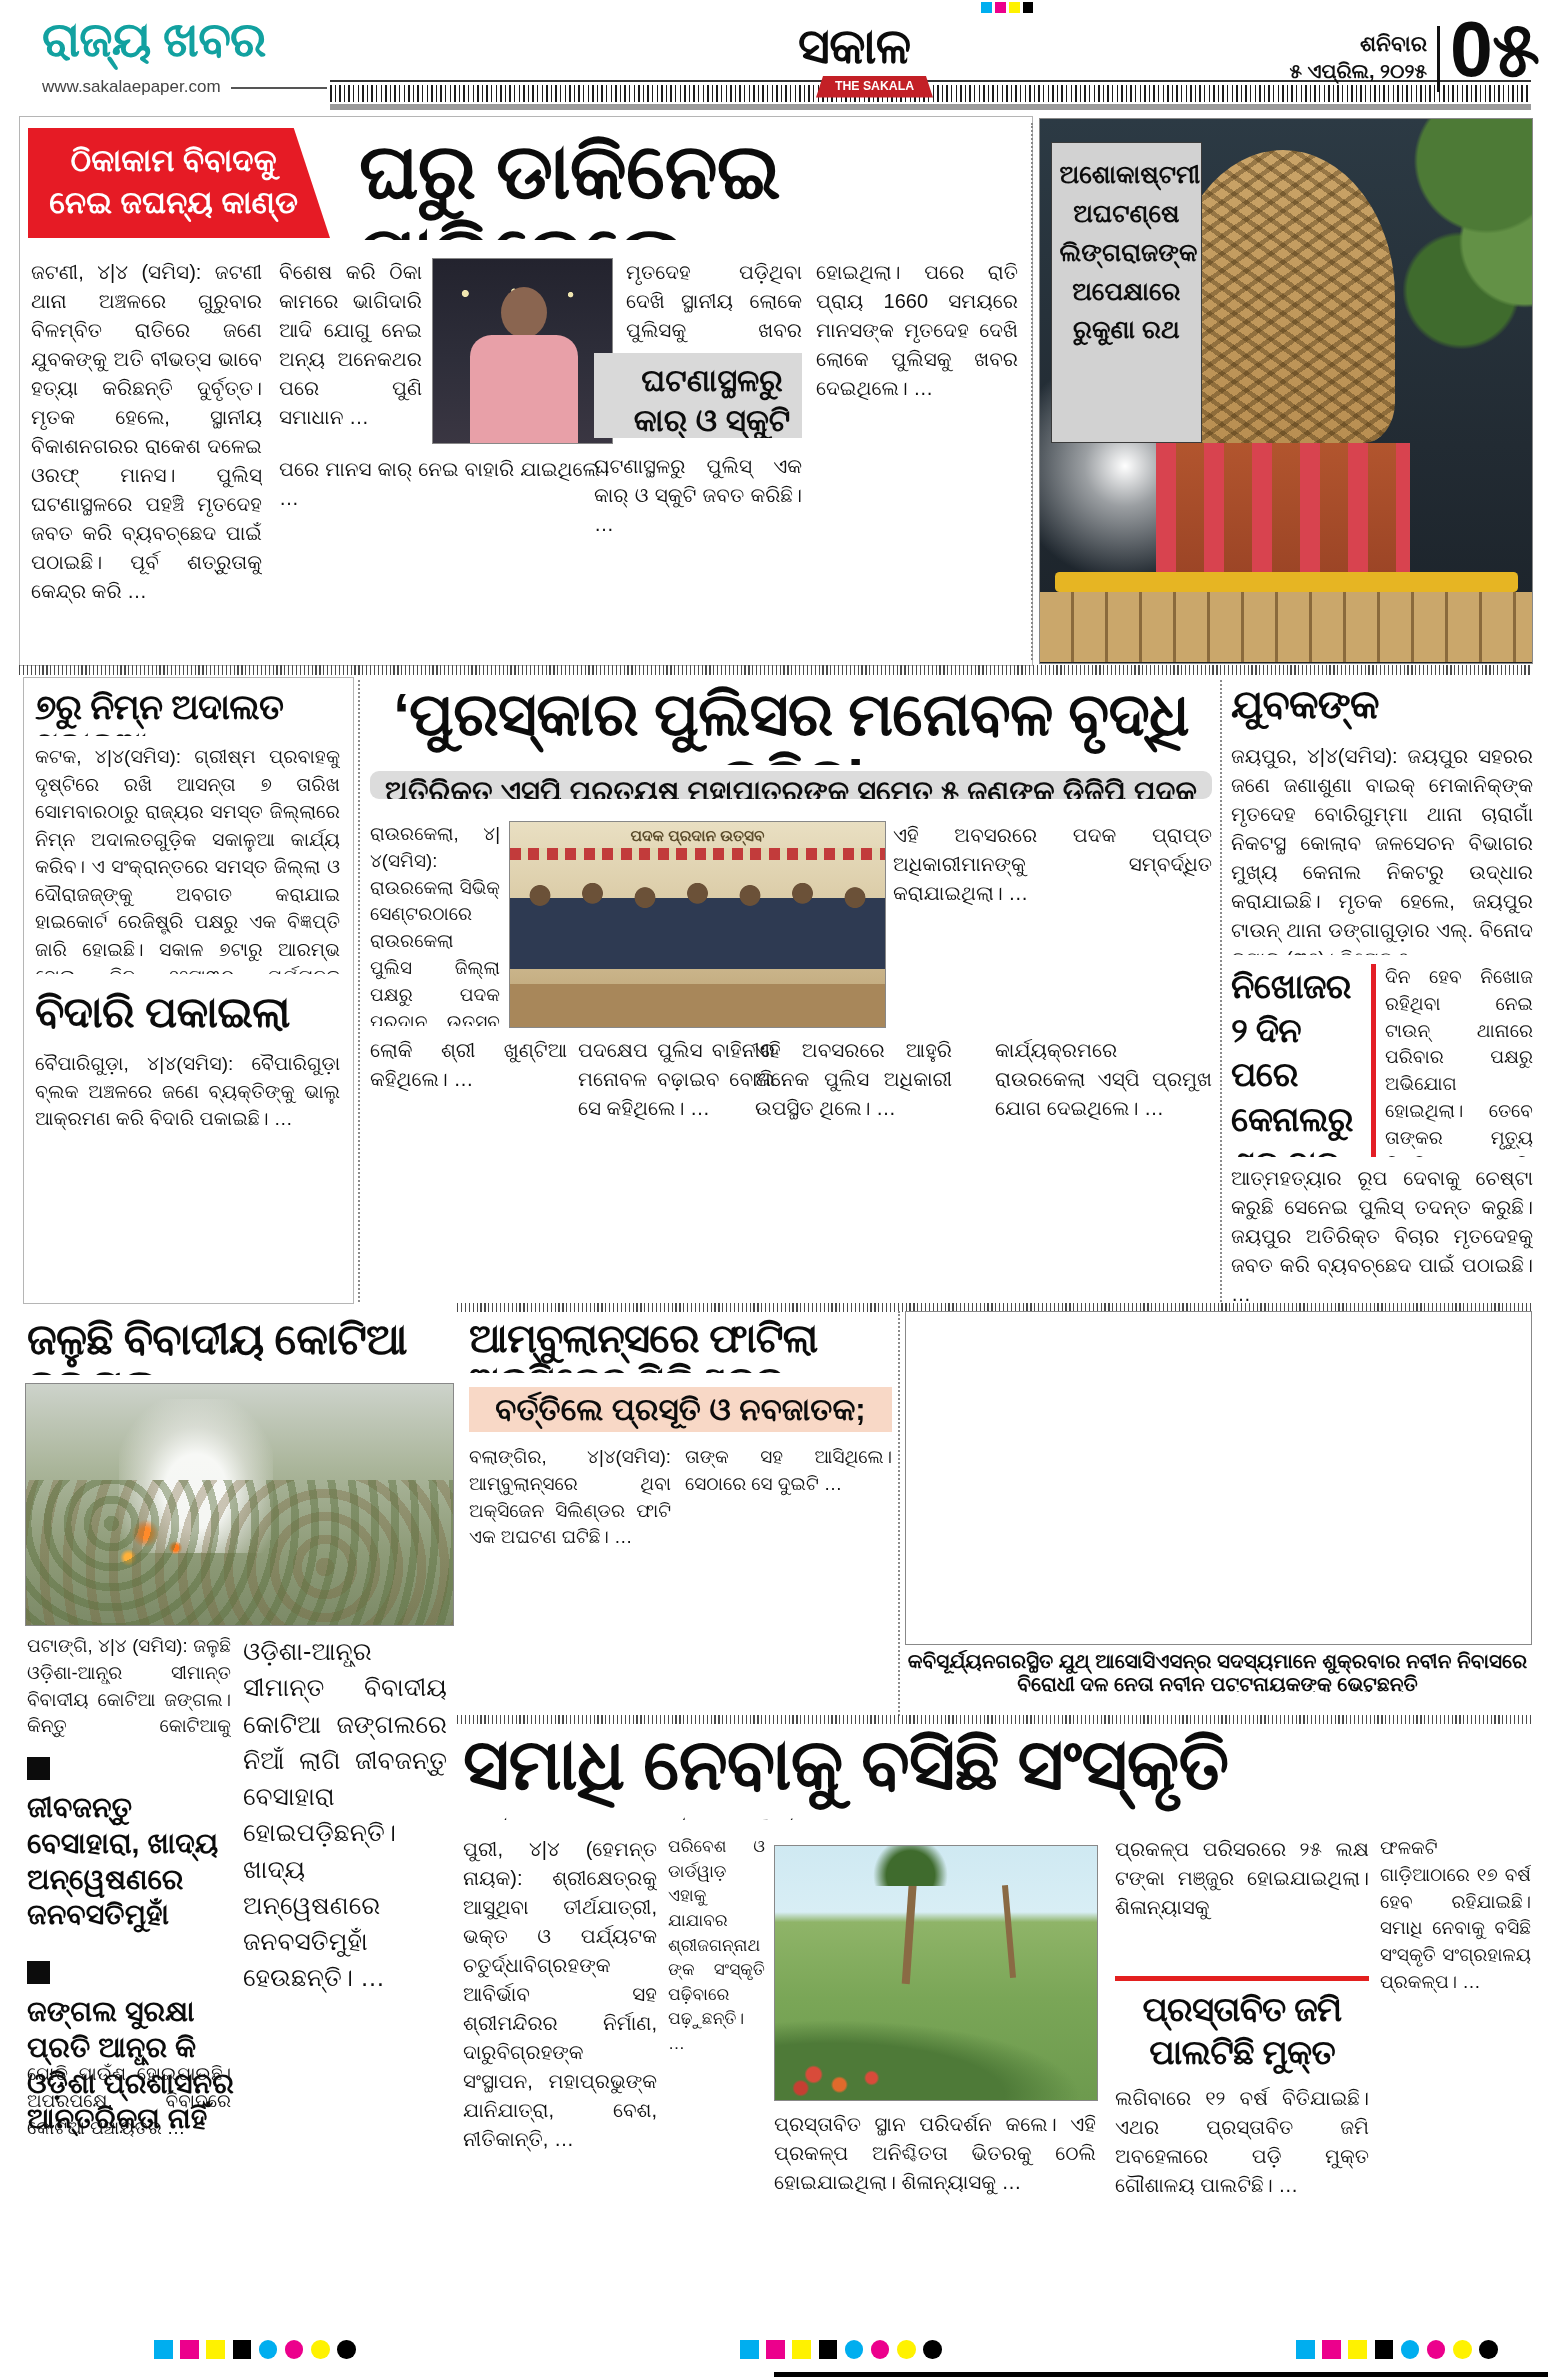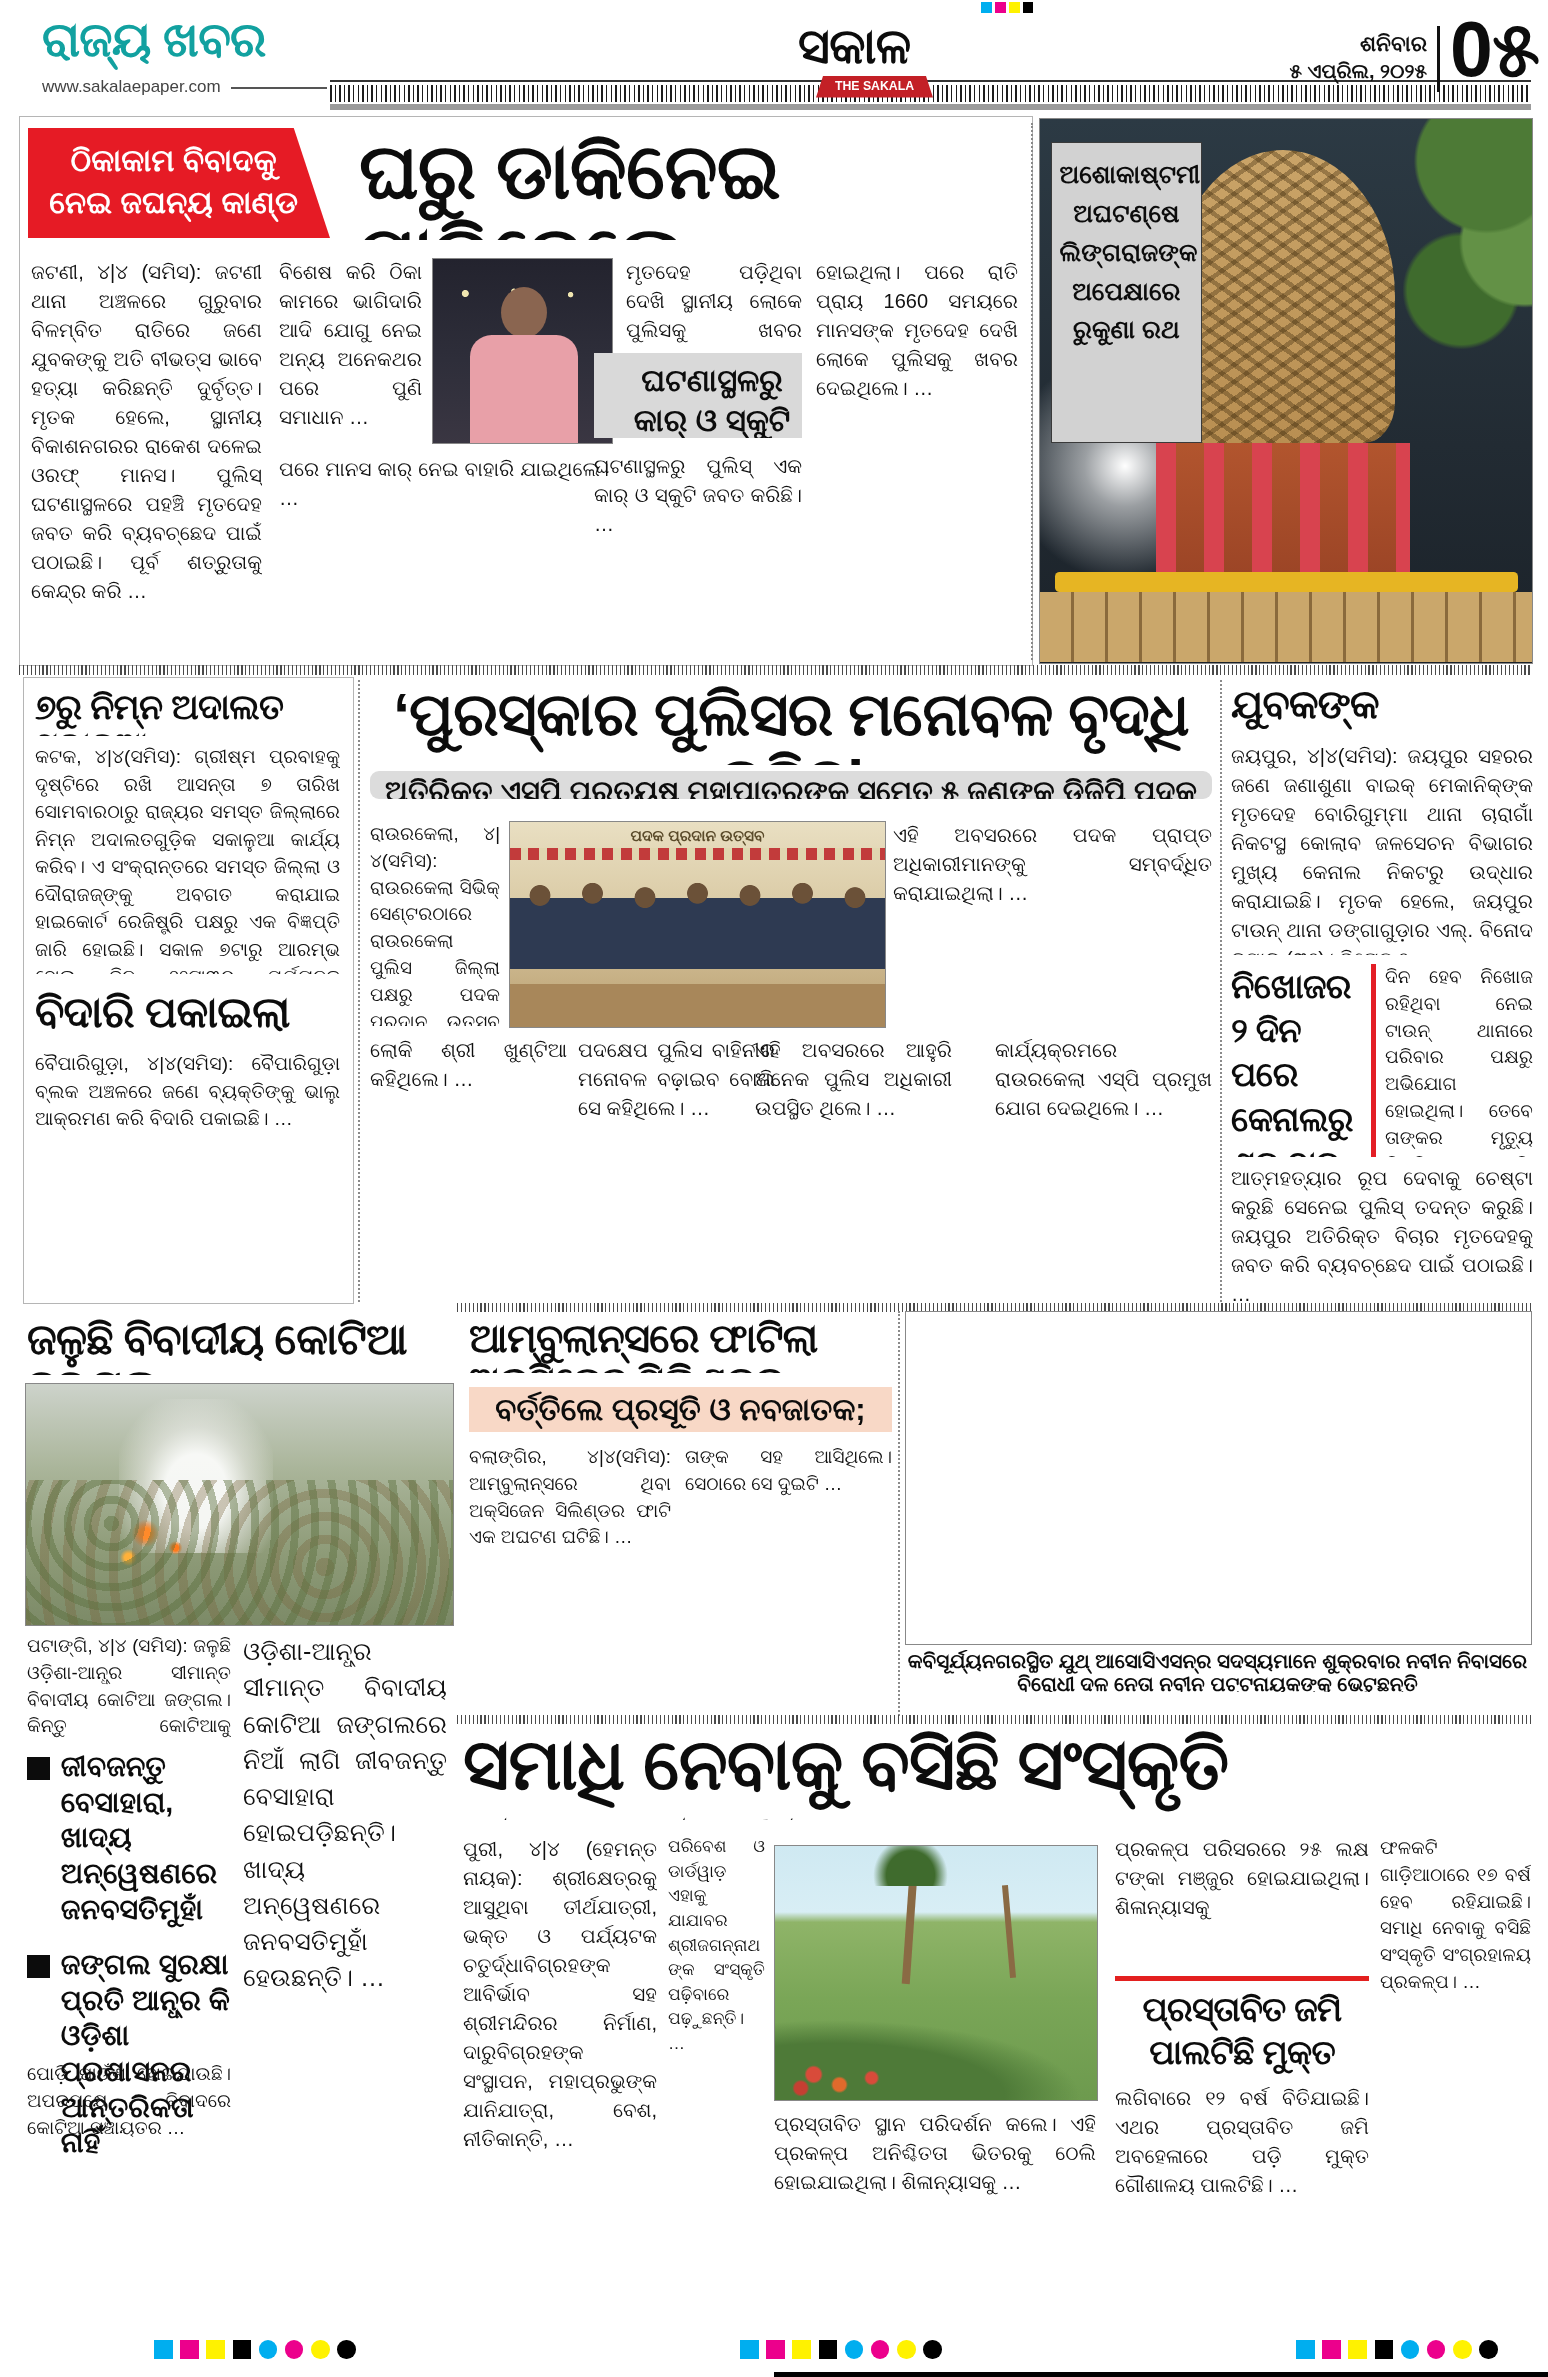--- a/index.html
+++ b/index.html
@@ -13,21 +13,21 @@
   .vdots{width:0;border-left:2.3px dotted #8a8a8a;}
   .graybar{background:#9b9b9b;}
   .photo{overflow:hidden;border:0.8px solid #888;}
   .capbox{background:#d2d2d2;border:1.5px solid #3a3a3a;font-weight:900;text-align:center;
           line-height:1.55;color:#0c0c0c;overflow:hidden;}
   .graybox{background:#d9d9d9;font-weight:900;text-align:center;color:#0c0c0c;overflow:hidden;line-height:1.3;}
   .pinkband{background:#f8d8c6;font-weight:900;text-align:center;color:#0c0c0c;overflow:hidden;line-height:1.35;}
   .grayband{background:#dcdcdc;font-weight:900;text-align:center;color:#0c0c0c;overflow:hidden;line-height:1.25;}
   .kicker{background:#e61b25;color:#ffffff;font-weight:900;line-height:1.35;text-align:center;
           clip-path:polygon(0 0,88% 0,100% 100%,0 100%);overflow:hidden;}
-  .bullet-item{display:flex;gap:10.8px;font-weight:900;font-size:28.5px;line-height:1.25;color:#0c0c0c;}
+  .bullet-item{display:flex;gap:10.8px;font-weight:900;font-size:28.5px;line-height:1.25;color:#0c0c0c;flex-direction:column;}
   .bullet-sq{flex:0 0 auto;width:23px;height:23px;background:#0c0c0c;margin-top:7.7px;}
   .regmark{display:flex;gap:7.7px;align-items:center;}
   .regmark span{width:18.5px;height:18.5px;display:inline-block;}
   .topmark span{width:10.8px;height:10.8px;display:inline-block;margin-right:3.1px;}
   .caption{font-size:20px;font-weight:700;color:#0c0c0c;text-align:center;overflow:hidden;}
   .teal{color:#12a1a0;}
   .border-box{border:1.5px solid #b5b5b5;}
 </style>
 </head>
 <body>

